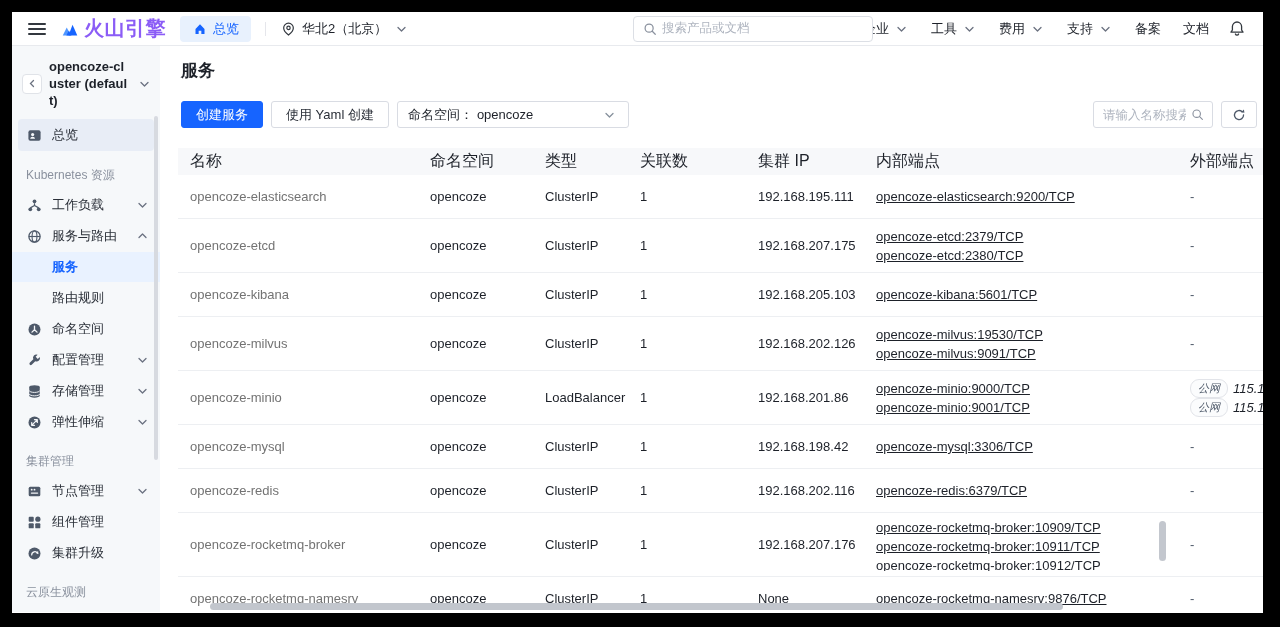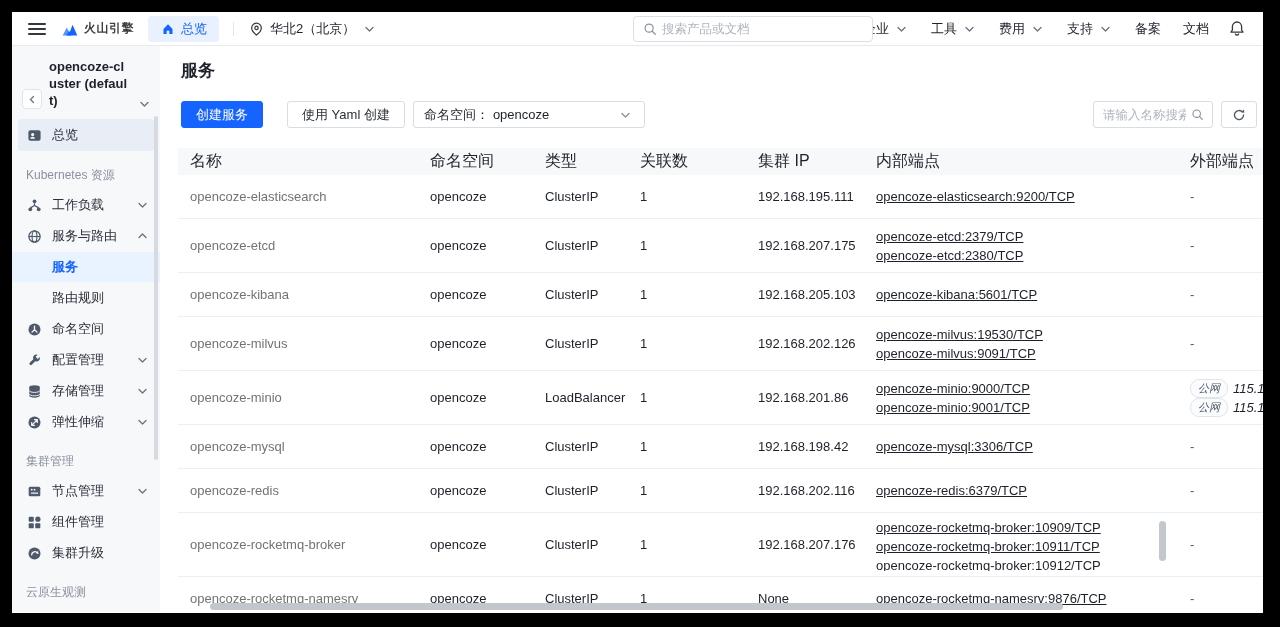--- a/index.html
+++ b/index.html
@@ -9,42 +9,42 @@
   .window { position:absolute; left:12px; top:12px; width:1251px; height:601px;
     background:#fff; overflow:hidden; }
 
   
   .topbar { height:34px; background:#fff; border-bottom:1px solid #E8EAEE;
     display:flex; align-items:center; padding:0 14px 0 8px; position:relative; z-index:5; }
   .burger { width:18px; height:12px; display:flex; flex-direction:column; justify-content:space-between;
     margin:0 16px 0 8px; cursor:pointer; }
   .burger i { display:block; height:2px; background:#33383F; border-radius:1px; }
   .logo { display:flex; align-items:center; gap:6px; margin-right:14px; }
-  .logo-text { font-size:12px; font-weight:bold; color:#404040; letter-spacing:.5px; }
+  .logo-text { font-size:20px; font-weight:bold; color:#8b5cf6; letter-spacing:.5px; }
   .pill { display:flex; align-items:center; gap:5px; background:#E8F1FD; color:#1664FF;
     font-size:13px; padding:4px 12px; border-radius:4px; cursor:pointer; }
   .tdivider { width:1px; height:14px; background:#E5E6EB; margin:0 14px; }
   .region { display:flex; align-items:center; gap:6px; font-size:13px; color:#1D2129; cursor:pointer; }
-  .tb-search { position:relative; margin-left:auto; width:208px; }
+  .tb-search { position:relative; margin-left:auto; width:208px;font-family:Liberation Mono, monospace; }
   .tb-search input { width:240px; height:26px; border:1px solid #DCDFE5; border-radius:4px;
     padding:0 10px 0 28px; font-size:12.5px; color:#1D2129; outline:none; background:#fff;
     font-family:inherit; }
   .tb-search input::placeholder { color:#AEB4BF; }
   .tb-search .mag { position:absolute; left:9px; top:6px; }
   #top-nav { display:flex; align-items:center; gap:22px; margin-left:22px; }
   .tnav { display:flex; align-items:center; gap:4px; font-size:13px; color:#1D2129; cursor:pointer; white-space:nowrap; }
   .bell { margin-left:20px; margin-right:4px; cursor:pointer; display:flex; }
 
   
   .bodyrow { display:flex; height:566px; }
   .sidebar { width:148px; background:#F6F8FA; position:relative; flex:none; overflow:hidden; }
   .main { flex:1; background:#fff; position:relative; overflow:hidden; }
 
   
-  .cluster { display:flex; align-items:flex-end; padding:12px 8px 10px 10px; gap:7px; cursor:pointer; }
+  .cluster { display:flex; align-items:center; padding:12px 8px 10px 10px; gap:7px; cursor:pointer; }
   .collapse-btn { width:20px; height:20px; border:1px solid #E0E3E8; background:#fff; border-radius:4px;
     display:flex; align-items:center; justify-content:center; flex:none; cursor:pointer; }
   .cluster-name { font-size:13px; font-weight:bold; color:#1D2129; line-height:17px;
     width:86px; word-break:break-all; }
   .side-sec { font-size:12px; color:#8A919E; margin:16px 0 6px 14px; }
   .side-item { display:flex; align-items:center; height:30px; padding:0 10px 0 14px;
     font-size:13px; color:#2A2F38; cursor:pointer; margin:1px 0; }
   .side-item .lbl { margin-left:10px; flex:1; }
   .side-item.active-gray { background:#E8EDF6; margin:0 6px 0 6px; border-radius:4px; padding-left:8px; height:32px; }
   .side-sub { height:30px; line-height:30px; padding-left:40px; font-size:13px; color:#2A2F38;
@@ -53,21 +53,21 @@
   .icn { display:flex; width:16px; justify-content:center; }
   .sb-scroll { position:absolute; right:2px; top:70px; width:4px; height:344px;
     background:#D7DAE0; border-radius:2px; }
 
   
   .page-title { font-size:17px; font-weight:bold; color:#1D2129; margin:13px 0 0 21px; }
   .toolbar { display:flex; align-items:center; margin:19px 0 0 21px; padding-right:6px; }
   .btn { height:27px; font-size:13px; border-radius:3px; display:inline-flex; align-items:center;
     padding:0 14px; cursor:pointer; font-family:inherit; }
   .btn-primary { background:#1664FF; color:#fff; border:1px solid #1664FF; }
-  .btn-plain { background:#fff; color:#2A2F38; border:1px solid #D9DCE3; margin-left:24px; }
+  .btn-plain { background:#fff; color:#2A2F38; border:1px solid #D9DCE3; margin-left:8px; }
   .ns-select { height:27px; border:1px solid #D9DCE3; border-radius:3px; background:#fff;
     display:flex; align-items:center; margin-left:8px; width:232px; padding:0 10px; font-size:13px;
     color:#1D2129; cursor:pointer; }
   .ns-select .val { margin-left:4px; font-weight:500; }
   .ns-select .sp { flex:1; }
   .name-search { position:relative; margin-left:auto; }
   .name-search input { width:120px; height:27px; border:1px solid #D9DCE3; border-radius:3px;
     padding:0 26px 0 9px; font-size:12.5px; color:#1D2129; outline:none; font-family:inherit; }
   .name-search input::placeholder { color:#AEB4BF; }
   .name-search .mag { position:absolute; right:8px; top:7px; }

